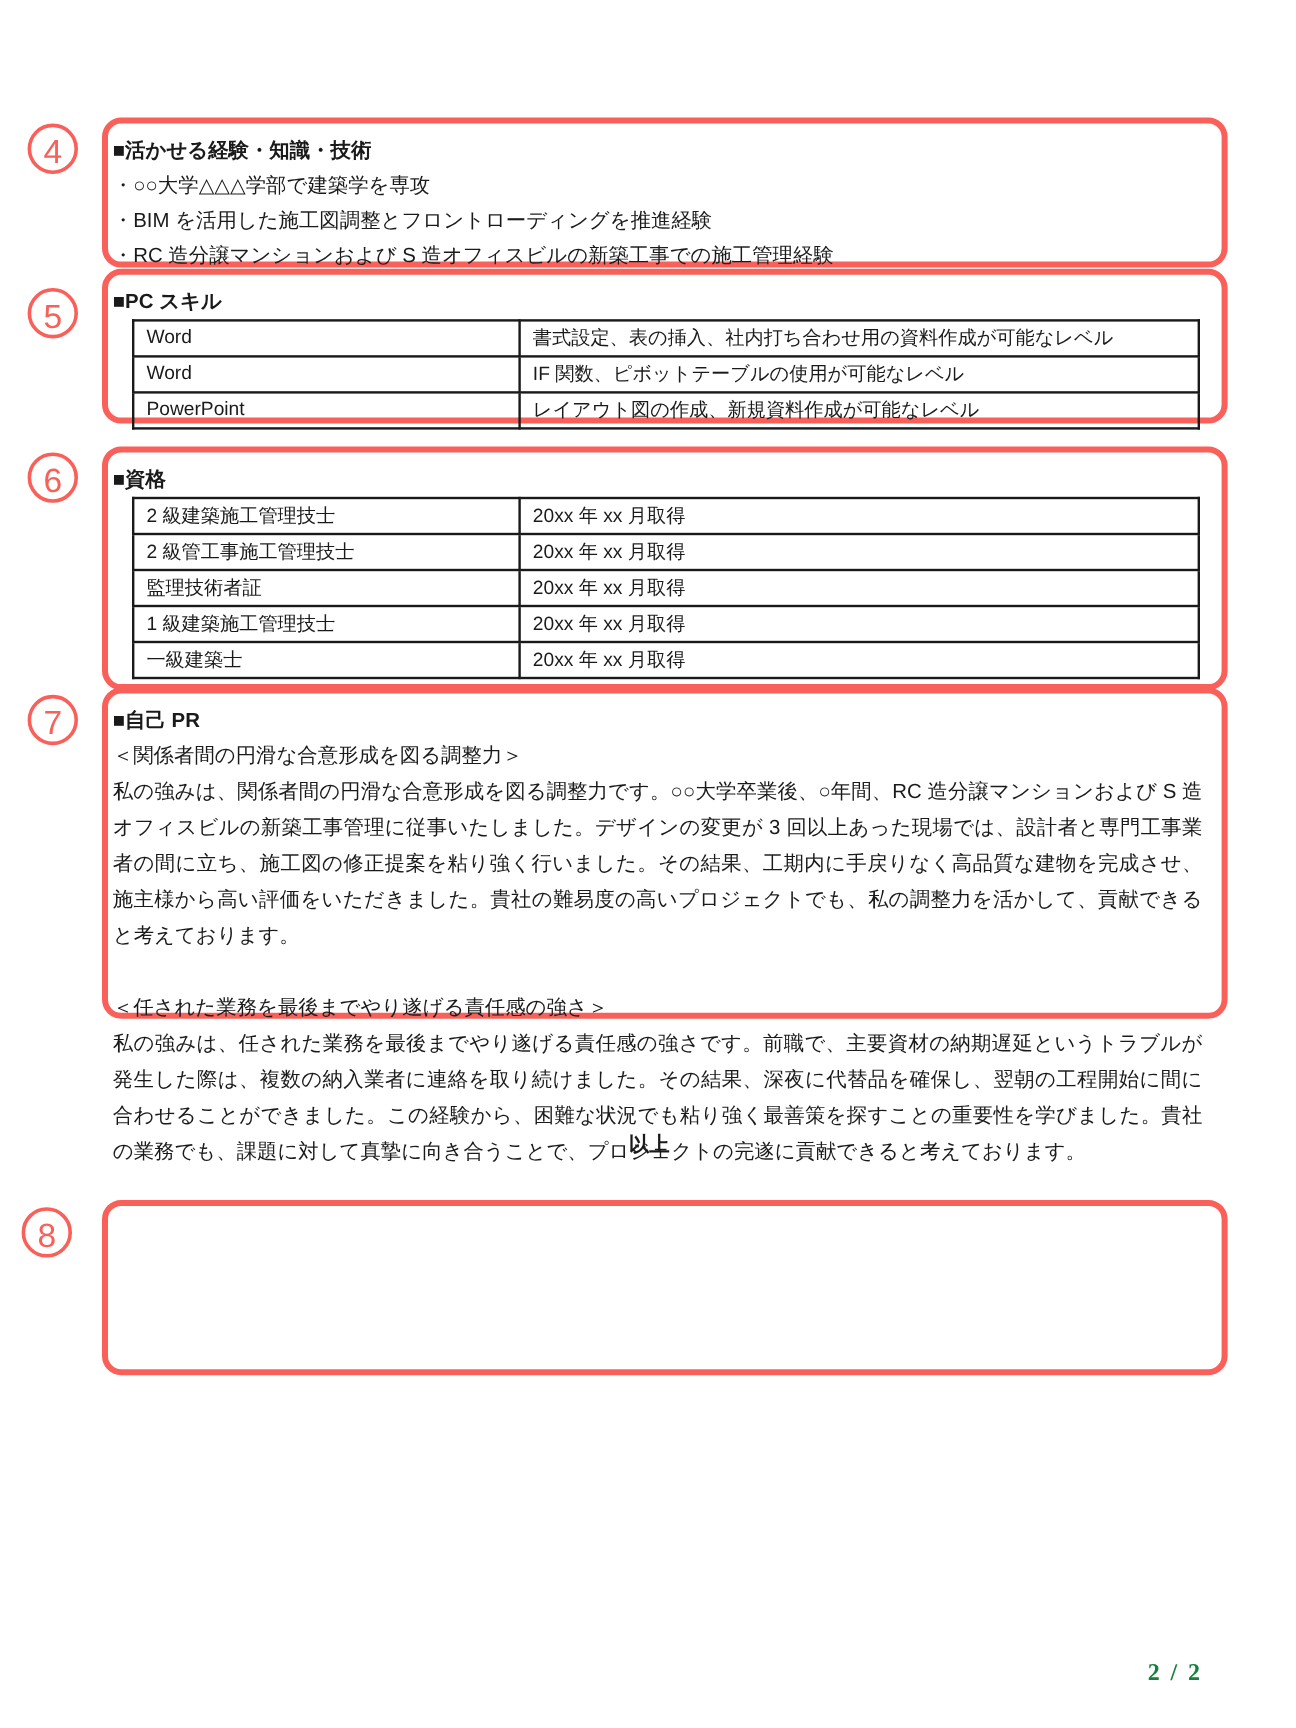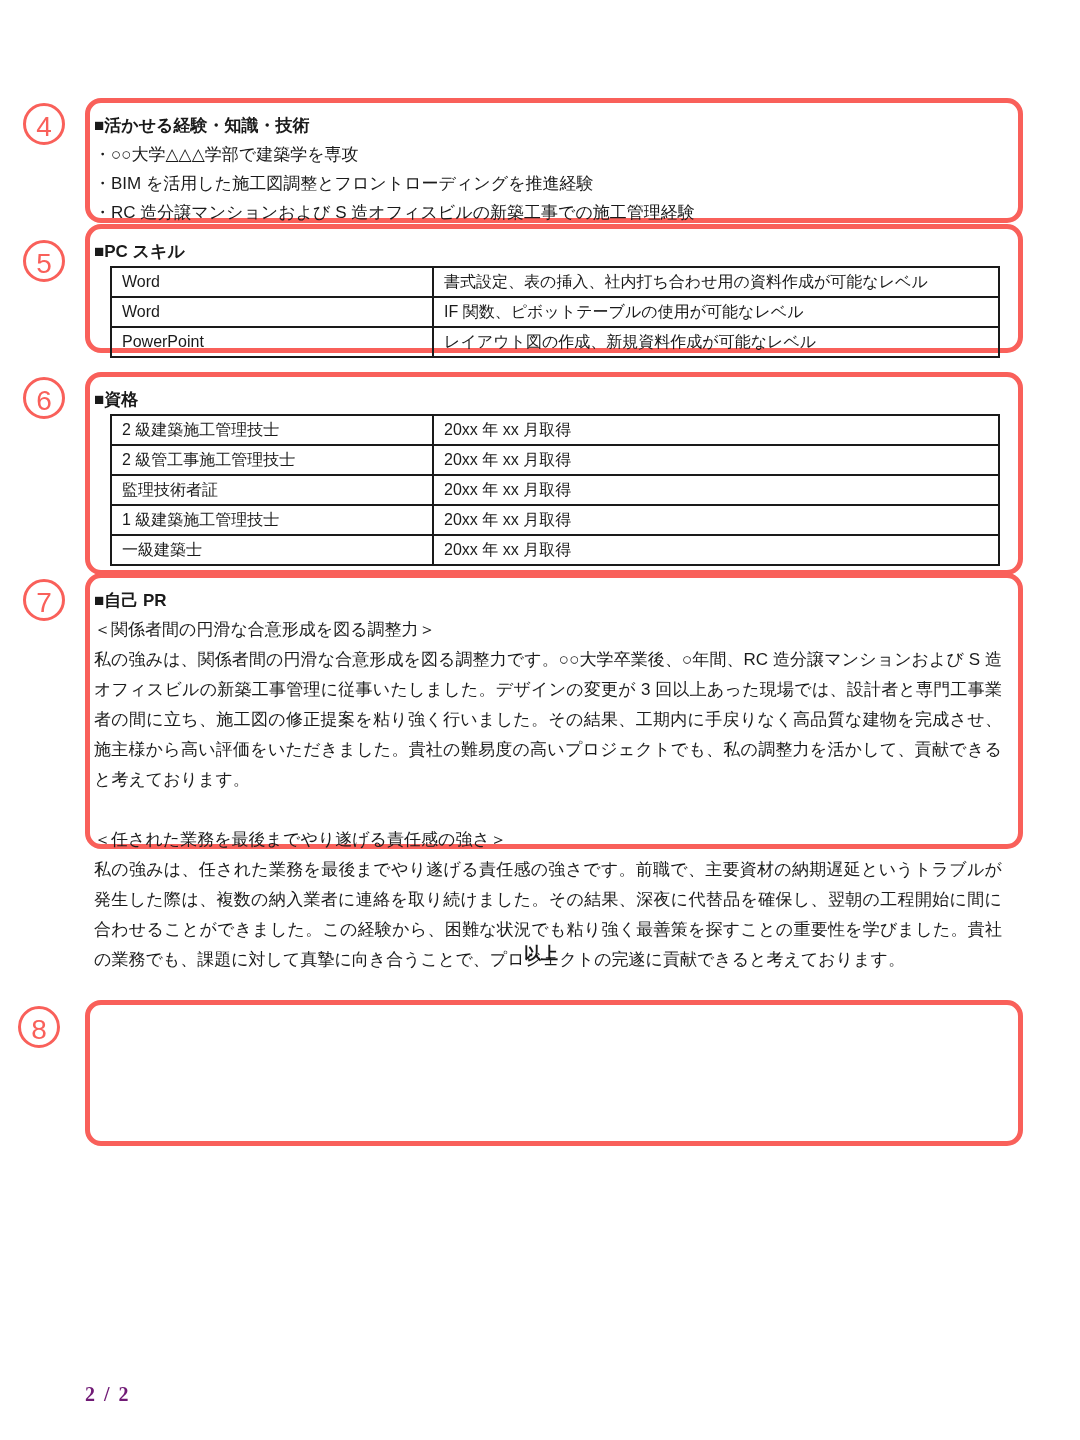--- a/index.html
+++ b/index.html
@@ -92,25 +92,26 @@
     top: 942px;
     text-align: center;
     font-size: 17px;
     font-weight: 600;
   }
   .page-number {
     position: absolute;
     left: 85px;
     width: 917px;
     top: 1383px;
+    text-align: right;
     font-family: "Liberation Serif", "DejaVu Serif", serif;
     font-size: 20px;
     font-weight: 700;
     letter-spacing: 2px;
-    color: #701a75;
+    color: #15803d;
   }
 </style>
 </head>
 <body>
 
 <div class="page">
 
   <div class="num-circle" style="left:23px; top:103px;">4</div>
   <div class="num-circle" style="left:23px; top:240px;">5</div>
   <div class="num-circle" style="left:23px; top:377px;">6</div>

